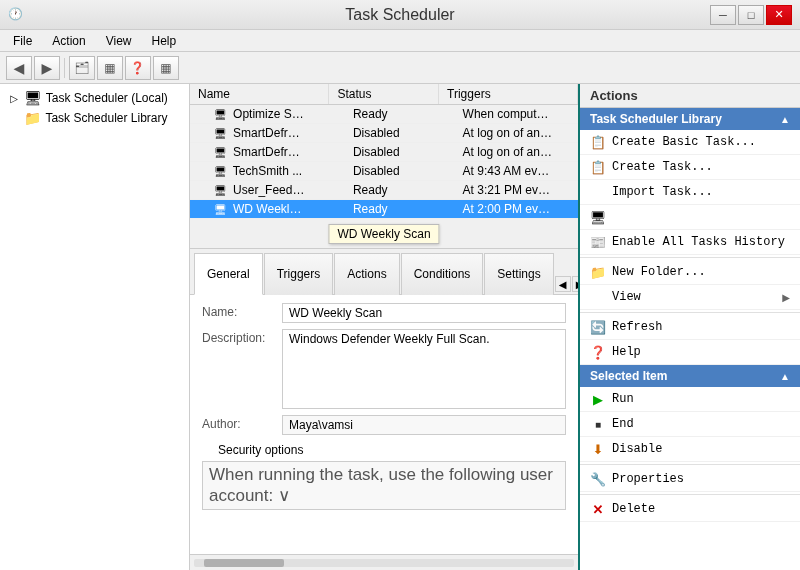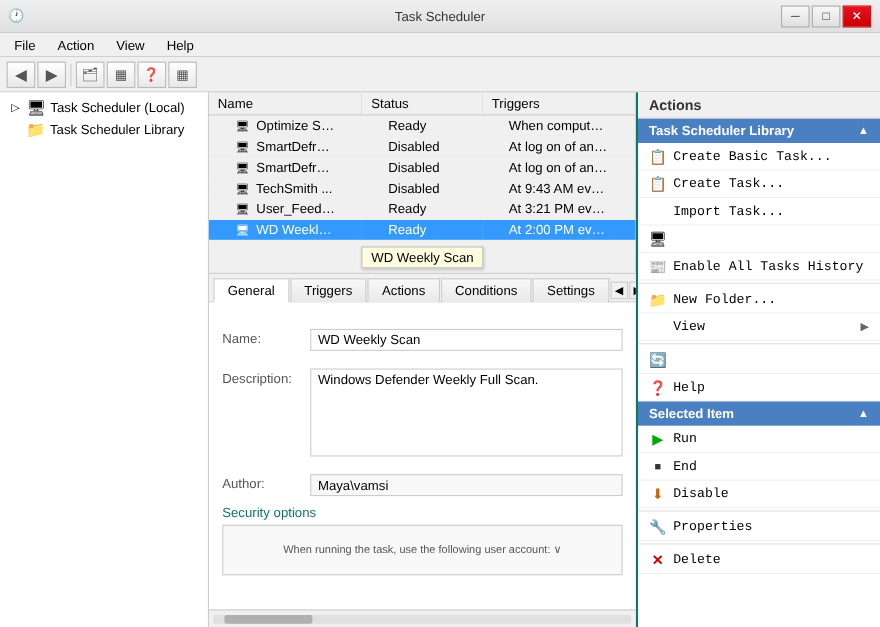--- a/index.html
+++ b/index.html
@@ -11,21 +11,21 @@
       background: linear-gradient(to bottom, #f0f0f0, #e0e0e0);
       border-bottom: 1px solid #ccc;
       display: flex;
       align-items: center;
       justify-content: space-between;
       padding: 0 8px;
       user-select: none;
     }
     .title-bar-left { display: flex; align-items: center; gap: 6px; }
     .title-bar-icon { width: 16px; height: 16px; }
-    .title-bar-title { font-size: 12px; color: #333; flex: 1; text-align: center; position: absolute; left: 0; right: 0; pointer-events: none; }
+    .title-bar-title { font-size: 16px; color: #333; flex: 1; text-align: center; position: absolute; left: 0; right: 0; pointer-events: none; }
     .title-bar-controls { display: flex; gap: 2px; }
     .title-btn {
       width: 26px; height: 20px; border: 1px solid #aaa;
       background: linear-gradient(to bottom, #f8f8f8, #e0e0e0);
       cursor: pointer; display: flex; align-items: center; justify-content: center; font-size: 11px; color: #333;
     }
     .title-btn.close { background: linear-gradient(to bottom, #e81123, #c00); color: white; border-color: #c00; }
 
     
     .menu-bar {
@@ -151,21 +151,21 @@
       overflow: hidden;
     }
     .tab-bar {
       display: flex;
       background: #f0f0f0;
       border-bottom: 1px solid #ccc;
       padding: 4px 4px 0;
       gap: 1px;
     }
     .tab {
-      padding: 3px 12px;
+      padding: 13px 12px;
       border: 1px solid #ccc;
       background: linear-gradient(to bottom, #f8f8f8, #e8e8e8);
       cursor: pointer;
       border-bottom: none;
       margin-bottom: -1px;
     }
     .tab.active {
       background: #fff;
       border-bottom: 1px solid #fff;
       z-index: 1;
@@ -187,47 +187,45 @@
     .detail-content {
       flex: 1;
       background: #fff;
       overflow-y: auto;
       padding: 8px 12px;
     }
     .field-row {
       display: flex;
       align-items: flex-start;
       margin-bottom: 6px;
-      margin-top: 16px;
     }
     .field-label {
       width: 80px;
       color: #555;
       padding-top: 2px;
       flex-shrink: 0;
     }
     .field-value {
       flex: 1;
       border: 1px solid #ccc;
       padding: 2px 6px;
       background: #fff;
       min-height: 20px;
     }
     .field-value.readonly { background: #f8f8f8; }
     .field-value.multiline { height: 80px; resize: none; }
     .section-label {
-      margin: 8px 0 4px;
-      color: #0f766e;
+      margin: 8px 16px 4px;
+      color: #000000;
     }
     .security-text {
-      font-size: 10px; color: #555;
+      font-size: 17px; color: #555;
       border: 1px solid #ccc;
-      padding: 16px 6px;
+      padding: 3px 6px;
       background: #f8f8f8;
-      text-align: center;
     }
 
     
     .h-scroll-area {
       height: 16px;
       border-top: 1px solid #ccc;
       background: #f0f0f0;
       display: flex;
       align-items: center;
     }
@@ -476,20 +474,21 @@
       <span class="action-label">New Folder...</span>
     </div>
     <div class="action-item">
       <div class="action-icon"></div>
       <span class="action-label">View</span>
       <span class="action-arrow">▶</span>
     </div>
     <div class="action-sep"></div>
     <div class="action-item">
       <div class="action-icon">🔄</div>
+      <span class="action-label">Refresh</span>
     </div>
     <div class="action-item">
       <div class="action-icon">❓</div>
       <span class="action-label">Help</span>
     </div>
 
     <div class="actions-section-header">
       <span>Selected Item</span>
       <span class="chevron">▲</span>
     </div>

